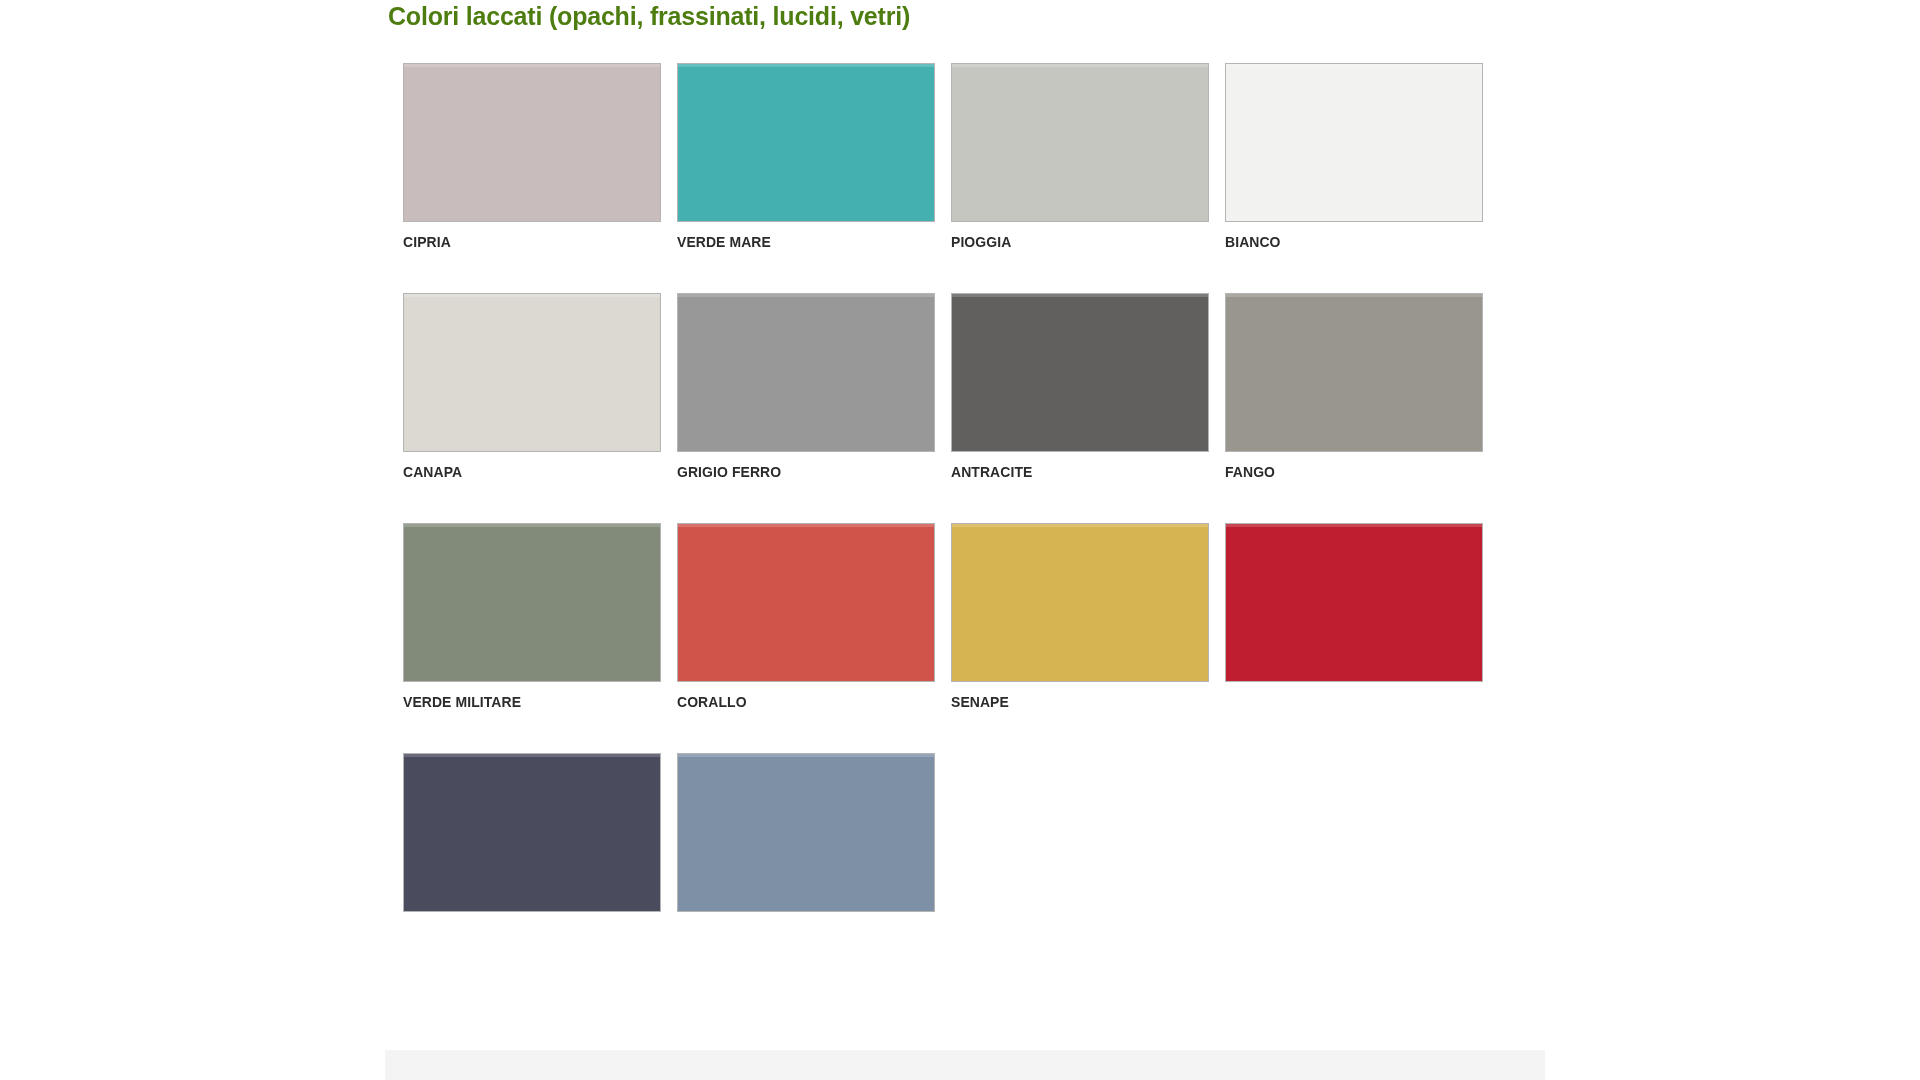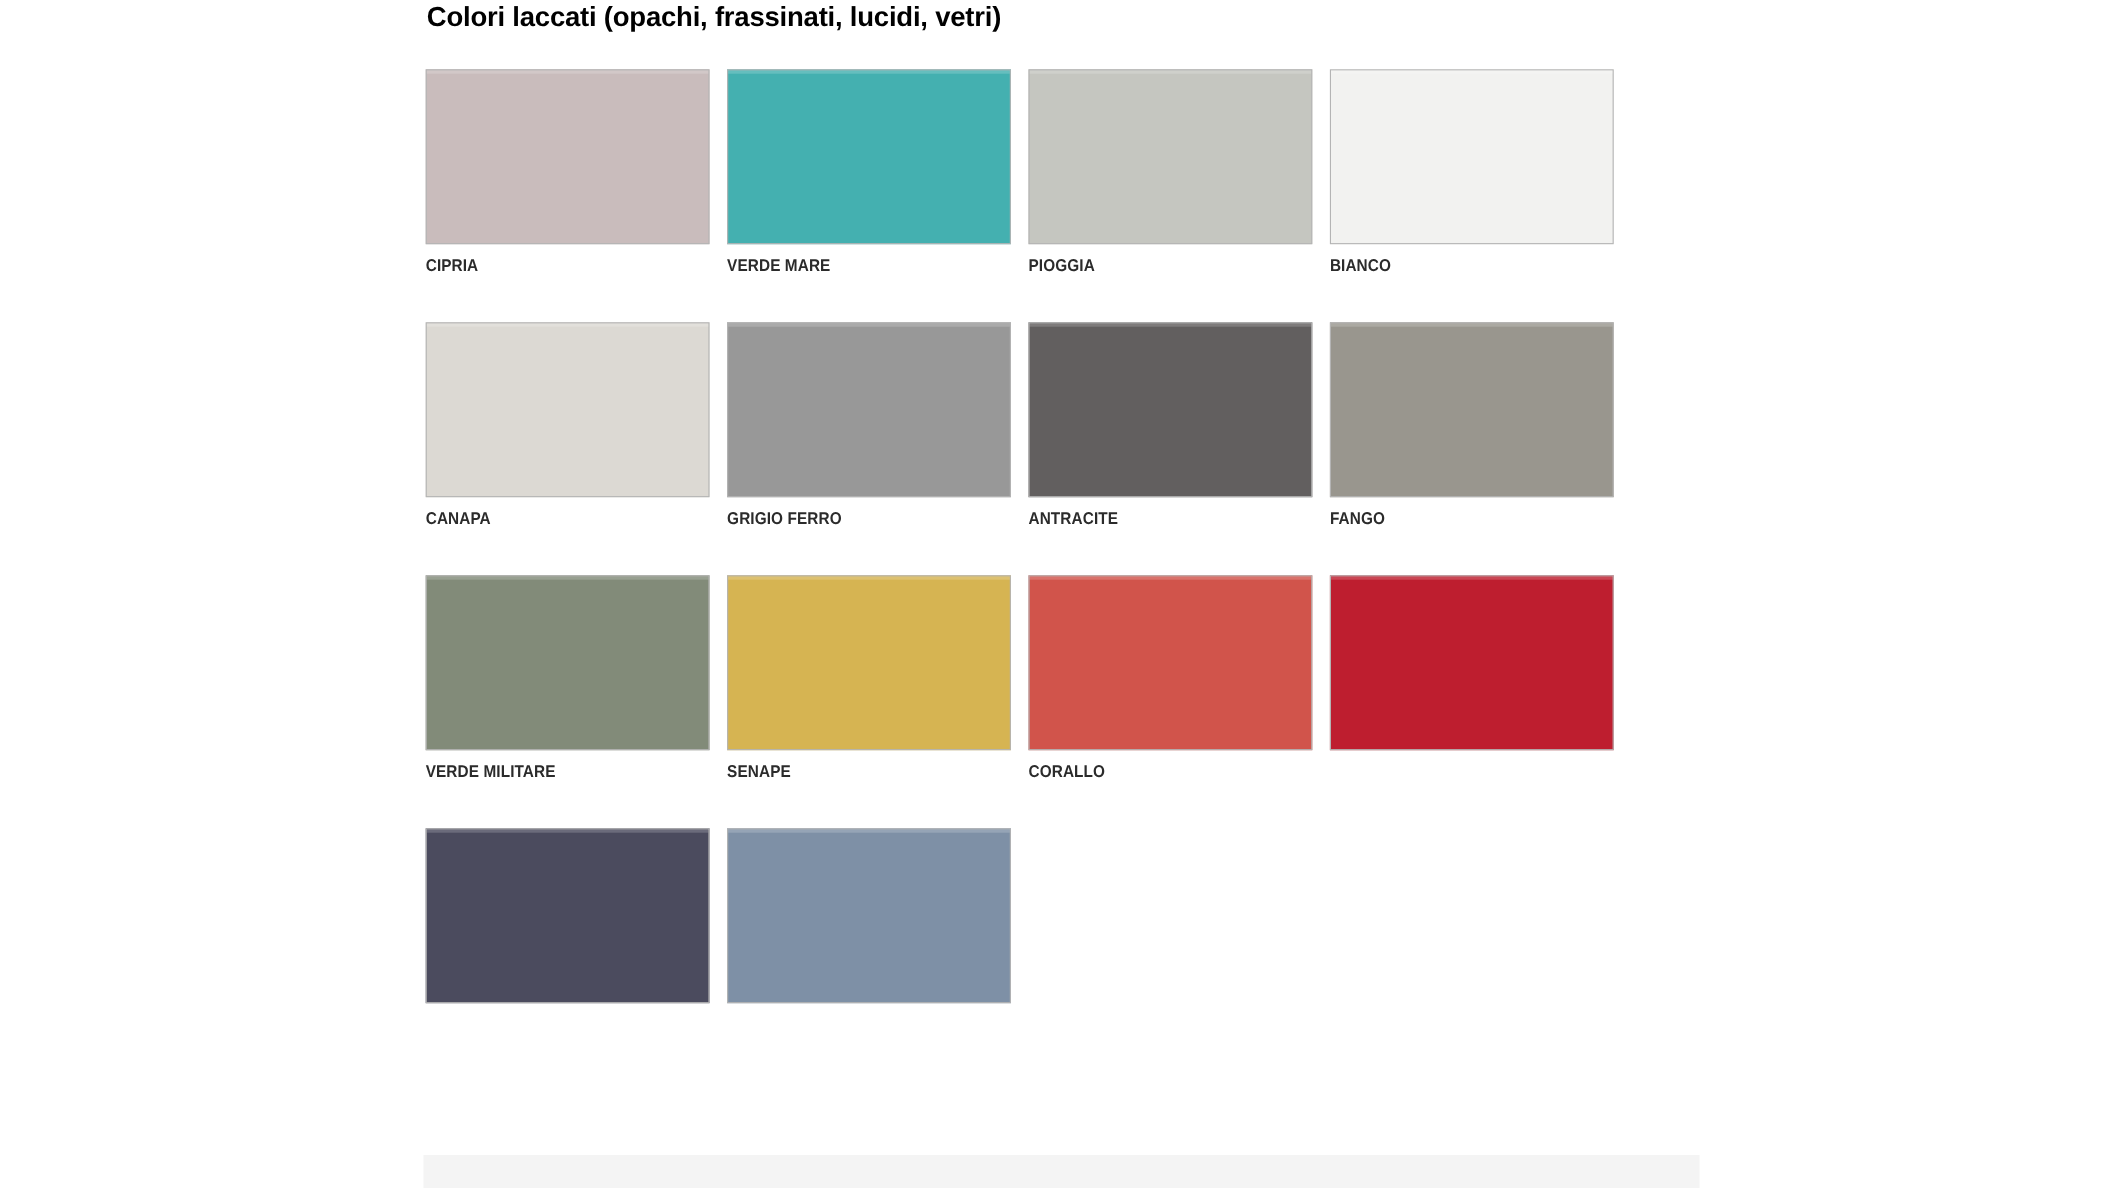--- a/index.html
+++ b/index.html
@@ -31,38 +31,39 @@
     height: 30px;
     background: #f4f4f4;
   }
 
   #palette-title {
     position: absolute;
     left: 388px;
     top: 2px;
     font-size: 25px;
     font-weight: bold;
-    color: #000000;
+    color: #4d7c0f;
     letter-spacing: -0.2px;
     white-space: nowrap;
   }
 
   #swatch-grid {
     position: absolute;
     left: 387px;
     top: 63px;
     width: 1165px;
     display: grid;
     grid-template-columns: repeat(4, 258px);
     column-gap: 16px;
     row-gap: 42px;
   }
 
   .swatch-cell {
     width: 312px;
+    margin-left: 16px;
   }
 
   .swatch-cell.is-empty {
     visibility: hidden;
   }
 
   .swatch-chip {
     width: 258px;
     height: 159px;
     box-sizing: border-box;
@@ -133,26 +134,26 @@
       </div>
       <div class="swatch-cell">
         <div class="swatch-chip" style="background: rgb(153, 150, 142);"></div>
         <div class="swatch-label">FANGO</div>
       </div>
       <div class="swatch-cell">
         <div class="swatch-chip" style="background: rgb(130, 139, 121);"></div>
         <div class="swatch-label">VERDE MILITARE</div>
       </div>
       <div class="swatch-cell">
+        <div class="swatch-chip" style="background: rgb(209, 84, 75);"></div>
+        <div class="swatch-label">CORALLO</div>
+      </div>
+      <div class="swatch-cell">
         <div class="swatch-chip" style="background: rgb(214, 180, 82);"></div>
         <div class="swatch-label">SENAPE</div>
-      </div>
-      <div class="swatch-cell">
-        <div class="swatch-chip" style="background: rgb(209, 84, 75);"></div>
-        <div class="swatch-label">CORALLO</div>
       </div>
       <div class="swatch-cell">
         <div class="swatch-chip" style="background: rgb(190, 30, 47);"></div>
       </div>
       <div class="swatch-cell">
         <div class="swatch-chip" style="background: rgb(75, 75, 94);"></div>
       </div>
       <div class="swatch-cell">
         <div class="swatch-chip" style="background: rgb(126, 144, 166);"></div>
       </div>

